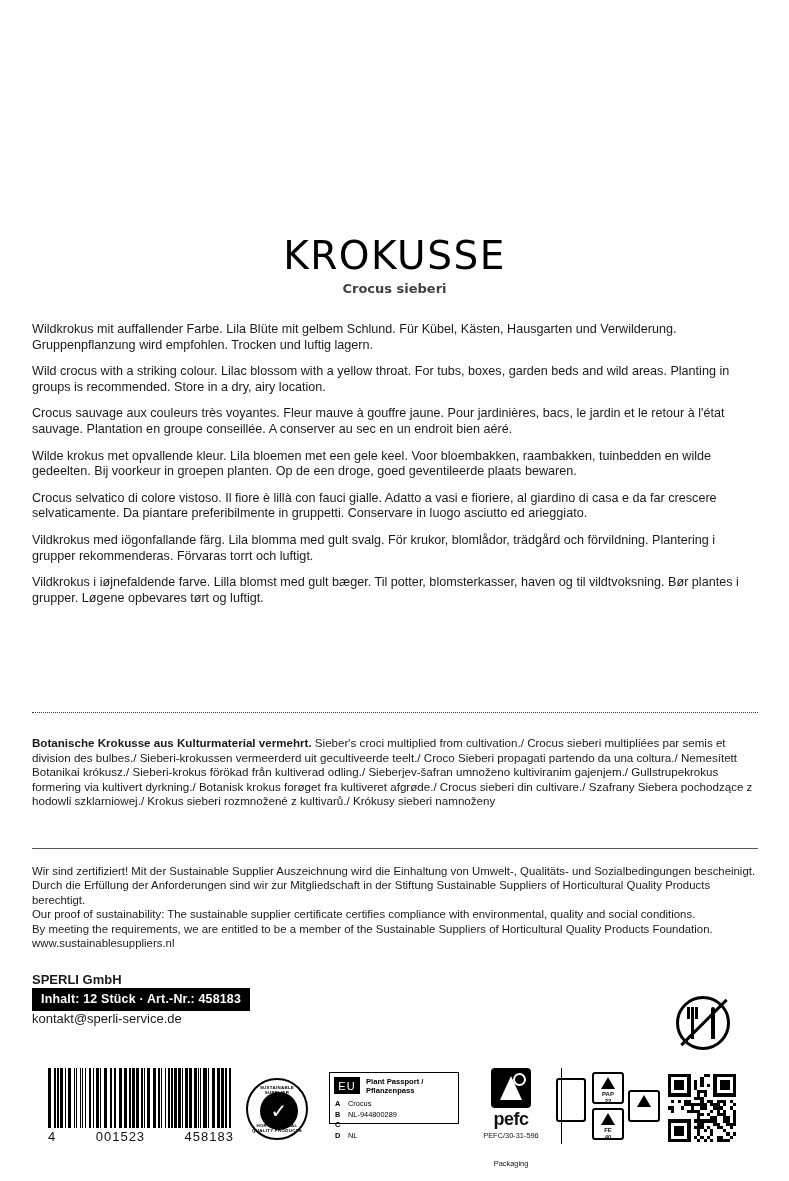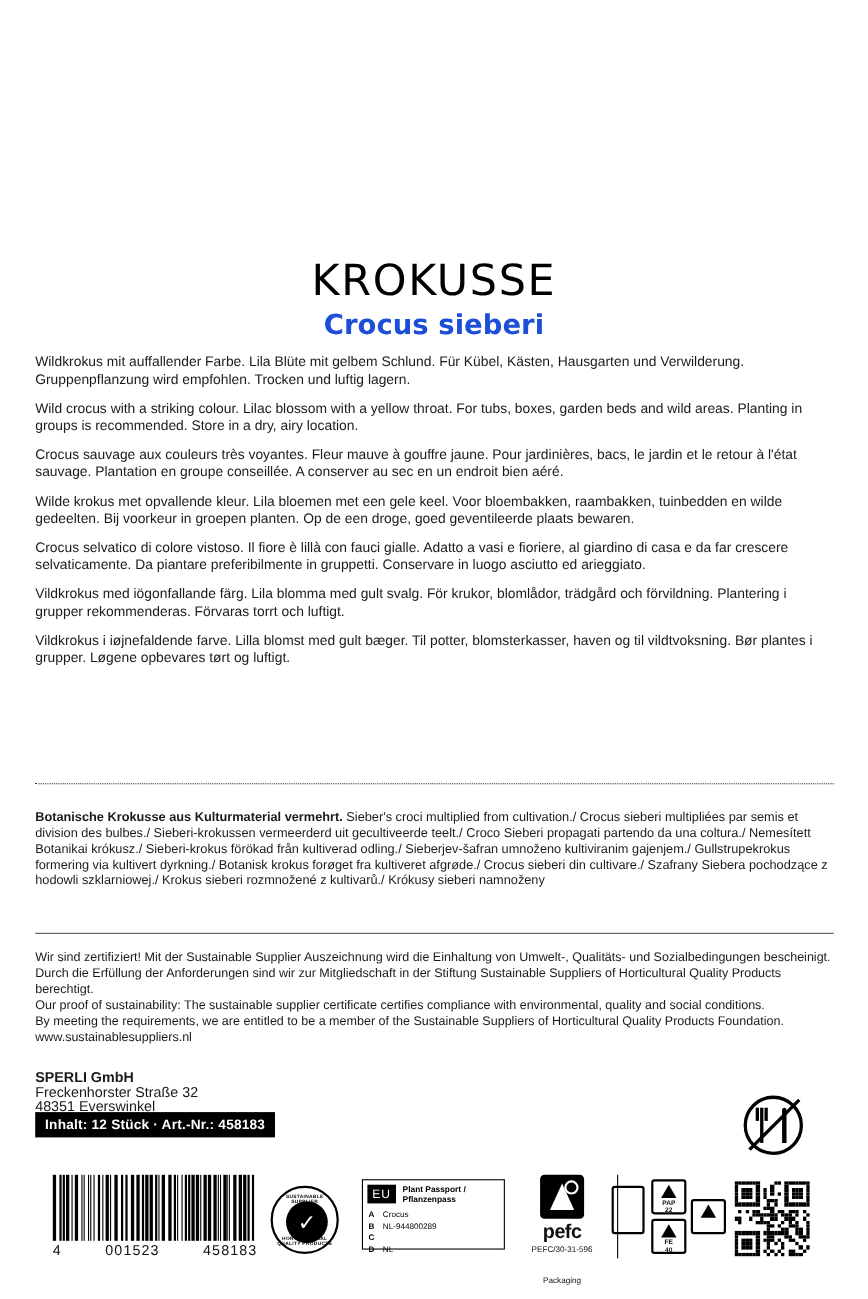--- a/index.html
+++ b/index.html
@@ -33,24 +33,24 @@
   .main-title {
     font-family: "DejaVu Sans", sans-serif;
     font-size: 39px;
     letter-spacing: 1.5px;
     font-weight: 400;
     line-height: 1.05;
     color: #000;
   }
   .sub-title {
     font-family: "DejaVu Sans", sans-serif;
-    font-size: 25px;
+    font-size: 13px;
     font-weight: bold;
     margin-top: 4px;
-    color: #1d4ed8;
+    color: #404040;
   }
 
   
   .descriptions {
     position: absolute;
     top: 322px;
     left: 32px;
     width: 726px;
   }
   .desc-p {
@@ -105,21 +105,21 @@
     width: 400px;
     font-size: 13px;
     line-height: 13px;
     color: #1a1a1a;
   }
   .company .name { font-weight: bold; }
 
   
   .content-bar {
     position: absolute;
-    top: 1011px;
+    top: 988px;
     left: 32px;
     background: #000;
     color: #fff;
     font-size: 12.4px;
     font-weight: bold;
     padding: 4px 9px 5px 9px;
     letter-spacing: 0.2px;
     white-space: nowrap;
   }
 
@@ -186,21 +186,21 @@
     justify-content: center;
     font-size: 20px;
   }
 
   
   .passport {
     position: absolute;
     top: 1072px;
     left: 329px;
     width: 130px;
-    height: 64px;
+    height: 52px;
     border: 1px solid #000;
     box-sizing: border-box;
     font-size: 7.2px;
     color: #000;
   }
   .passport .eu-flag {
     position: absolute;
     top: 4px; left: 4px;
     width: 26px; height: 17px;
     background: #000;

